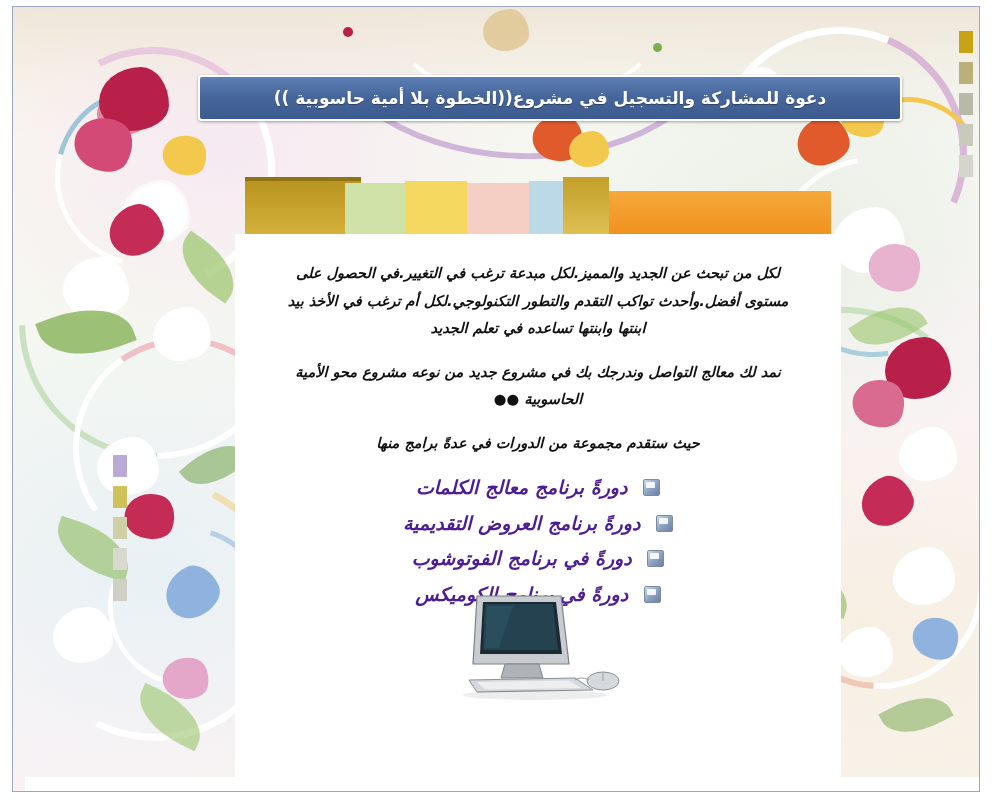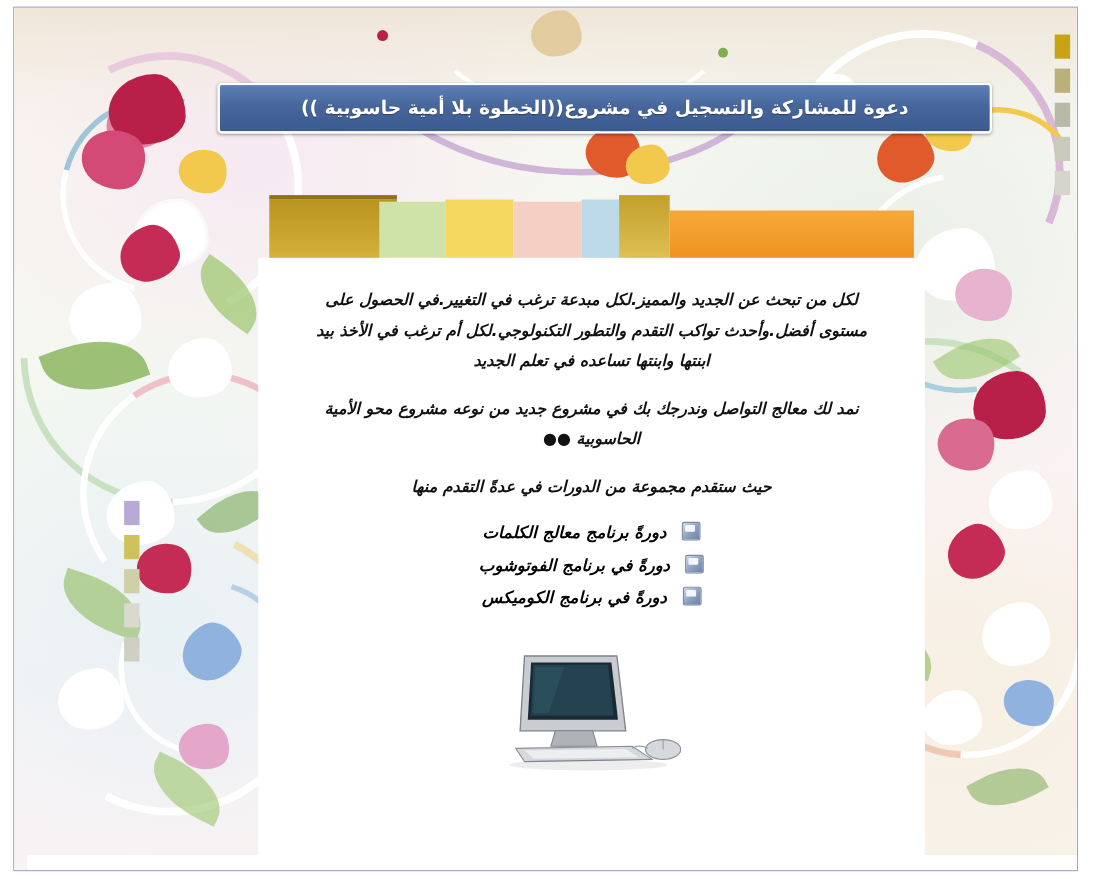--- a/index.html
+++ b/index.html
@@ -163,23 +163,23 @@
   }
   .courses {
     margin: 4px 0 0 0;
     padding: 0;
     list-style: none;
     text-align: center;
   }
   .courses li {
     display: block;
     margin: 0 0 7px 0;
-    font-size: 15px;
+    font-size: 19px;
     font-weight: bold;
-    color: #000000;
+    color: #4c1d95;
     line-height: 1.5;
   }
   .course-icon {
     display: inline-block;
     width: 15px;
     height: 15px;
     margin-left: 9px;
     vertical-align: -2px;
     background: linear-gradient(135deg, #cfd9e8 0%, #8fa3c2 50%, #6b82a6 100%);
     border: 1px solid #7a8aa3;
@@ -318,26 +318,30 @@
       <span class="title-text">دعوة للمشاركة والتسجيل في مشروع((الخطوة بلا أمية حاسوبية ))</span>
     </div>
 
     <div id="content-card">
       <div class="card-inner">
 
         <p class="para tight">لكل من تبحث عن الجديد والمميز.لكل مبدعة ترغب في التغيير.في الحصول على مستوى أفضل.وأحدث تواكب التقدم والتطور التكنولوجي.لكل أم ترغب في الأخذ بيد ابنتها وابنتها تساعده في تعلم الجديد</p>
 
         <p class="para tight">نمد لك معالج التواصل وندرجك بك في مشروع جديد من نوعه مشروع محو الأمية الحاسوبية ●●</p>
 
-        <p class="para tight">حيث ستقدم مجموعة من الدورات في عدةً التقدم منها</p>
+        <p class="para tight">حيث ستقدم مجموعة من الدورات في عدةً برامج منها</p>
 
         <ul class="courses">
           <li>
             <span class="course-icon"></span>
             <span>دورةً برنامج معالج الكلمات</span>
+          </li>
+          <li>
+            <span class="course-icon"></span>
+            <span>دورةً برنامج العروض التقديمية</span>
           </li>
           <li>
             <span class="course-icon"></span>
             <span>دورةً في برنامج الفوتوشوب</span>
           </li>
           <li>
             <span class="course-icon"></span>
             <span>دورةً في برنامج الكوميكس</span>
           </li>
         </ul>

